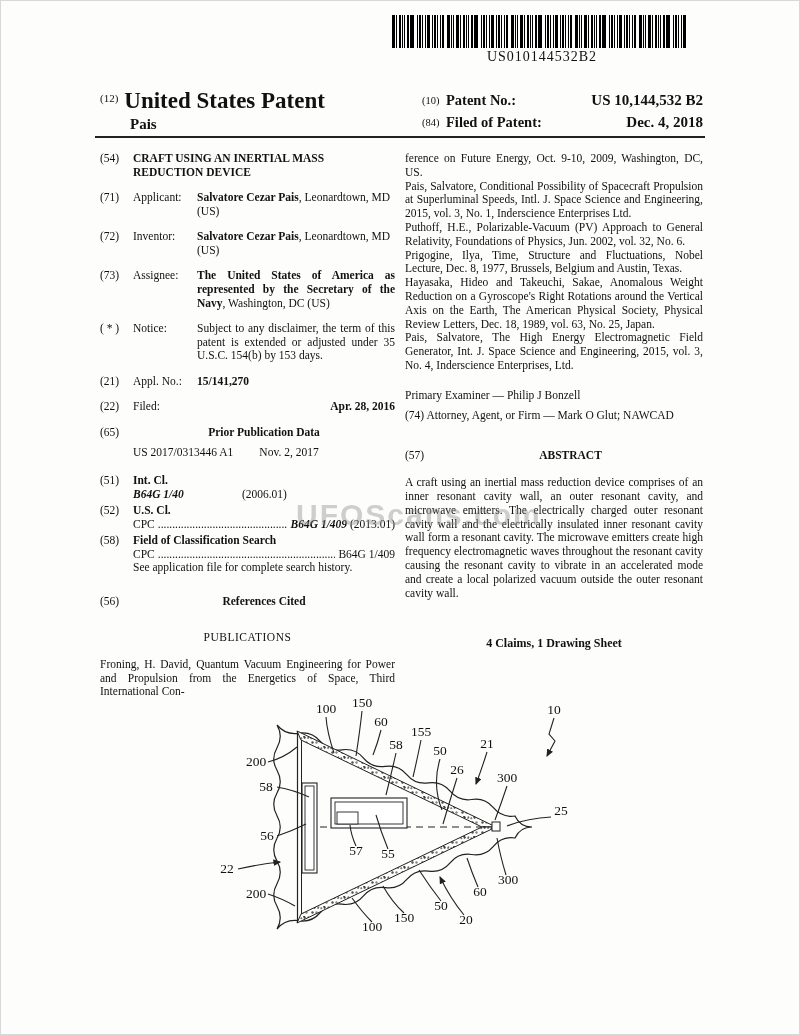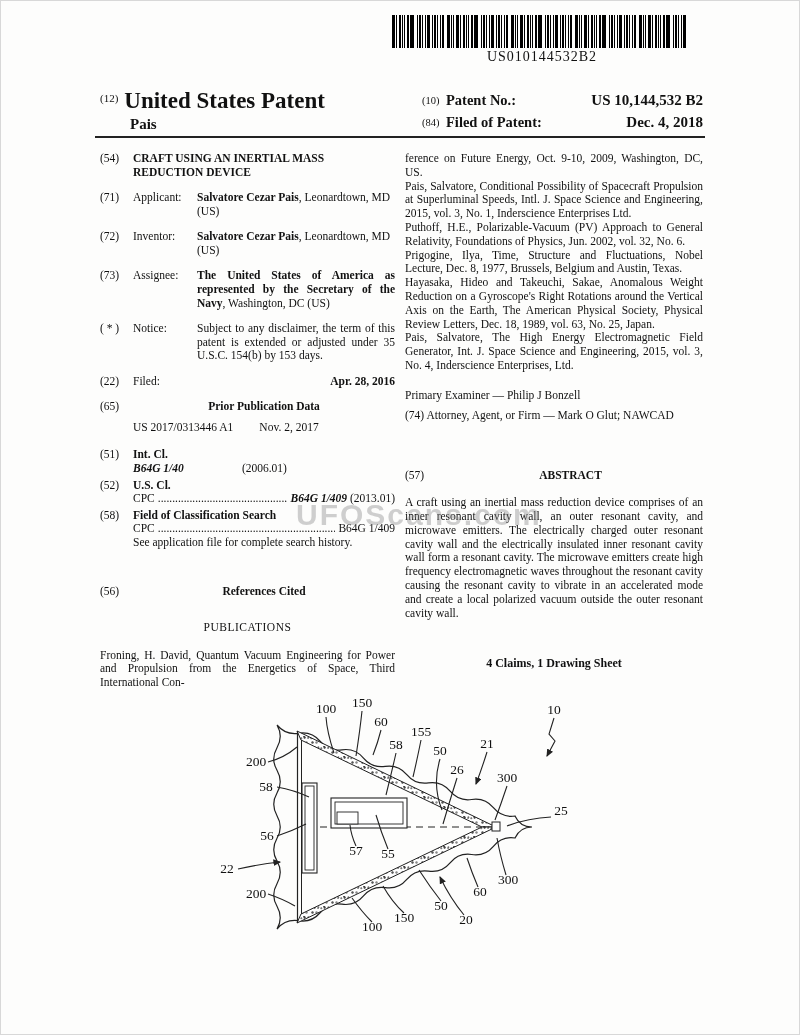--- a/index.html
+++ b/index.html
@@ -35,26 +35,26 @@
   .bib-row{display:flex;margin-bottom:12px;}
   .bib-code{width:33px;flex:none;}
   .bib-label{width:64px;flex:none;}
   .bib-value{flex:1;text-align:justify;}
   .indent{margin-left:33px;}
   .center-head{flex:1;text-align:center;font-weight:bold;}
   .dotline{display:flex;}
   .dots{flex:1;overflow:hidden;white-space:nowrap;margin:0 3px;}
   p.just{margin:0;text-align:justify;}
   #pubs-head{text-align:center;margin:22px 0 14px 0;letter-spacing:.5px;}
-  #refs-row{margin-top:36px;margin-bottom:0;}
+  #refs-row{margin-top:20px;margin-bottom:0;}
   #prior-line{display:flex;margin:7px 0 0 33px;gap:26px;}
 
   #examiner-block{margin-top:16px;}
   #attorney-block{margin-top:6px;}
-  #abstract-row{display:flex;margin-top:47px;}
+  #abstract-row{display:flex;margin-top:27px;}
   #abstract-text{margin-top:13px;}
   #claims-note{margin-top:36px;text-align:center;font-weight:bold;font-size:12px;}
 
   
   #watermark{position:absolute;left:296px;top:498px;font-family:"Liberation Sans",sans-serif;
              font-size:30px;font-weight:bold;color:#8f8f8f;opacity:.42;letter-spacing:2px;
              pointer-events:none;}
 
   
   #figure-wrap{position:absolute;left:180px;top:680px;width:420px;height:290px;}
@@ -202,20 +202,25 @@
     </div>
     <div class="bib-row">
       <span class="bib-code">(73)</span>
       <span class="bib-label">Assignee:</span>
       <span class="bib-value"><span class="b">The United States of America as represented by the Secretary of the Navy</span><span>, Washington, DC (US)</span></span>
     </div>
     <div class="bib-row">
       <span class="bib-code">( * )</span>
       <span class="bib-label">Notice:</span>
       <span class="bib-value">Subject to any disclaimer, the term of this patent is extended or adjusted under 35 U.S.C. 154(b) by 153 days.</span>
+    </div>
+    <div class="bib-row">
+      <span class="bib-code">(21)</span>
+      <span class="bib-label">Appl. No.:</span>
+      <span class="bib-value b" style="text-align:left">15/141,270</span>
     </div>
     <div class="bib-row">
       <span class="bib-code">(22)</span>
       <span class="bib-label">Filed:</span>
       <span class="bib-value b" style="text-align:right">Apr. 28, 2016</span>
     </div>
     <div class="bib-row" style="margin-bottom:2px">
       <span class="bib-code">(65)</span>
       <span class="center-head">Prior Publication Data</span>
     </div>

